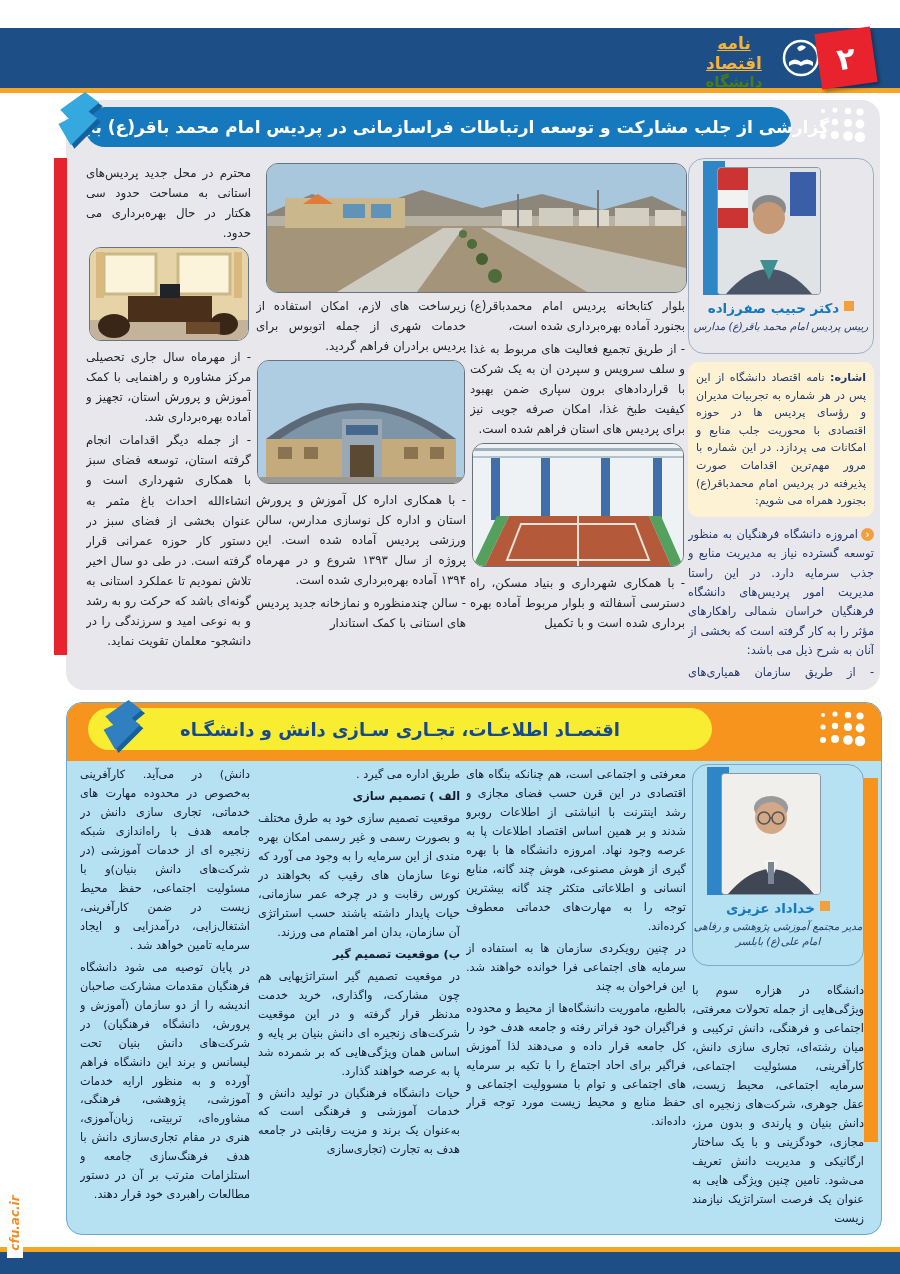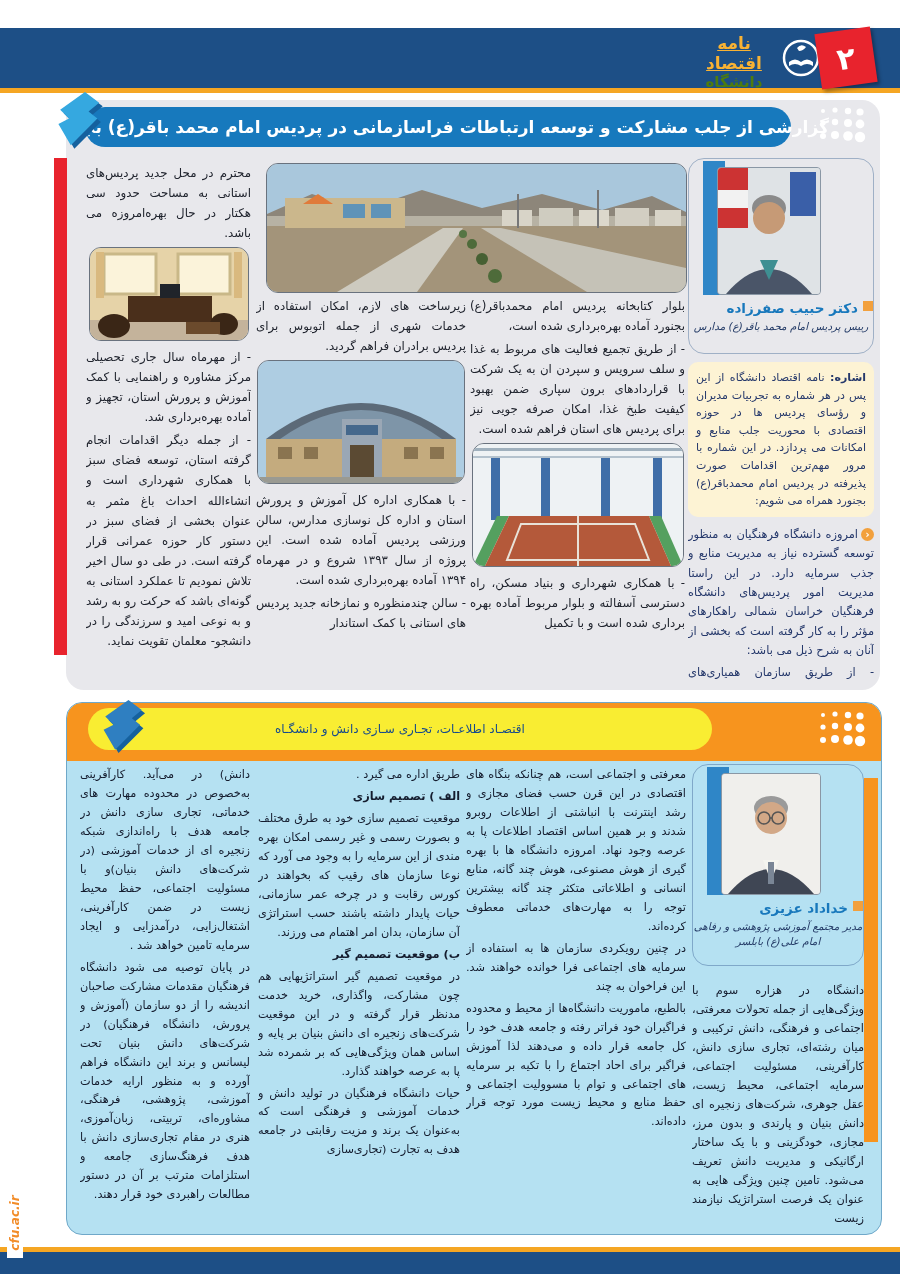--- a/index.html
+++ b/index.html
@@ -24,21 +24,21 @@
   .red-bar{left:54px;top:158px;width:13px;height:497px;background:#e8232d;}
   .pill1{left:85px;top:107px;width:706px;height:40px;background:#1779bd;border-radius:22px;
      display:flex;align-items:center;justify-content:center;}
   .pill1 span{color:#ffffff;font-weight:bold;font-size:17px;white-space:nowrap;direction:rtl;}
   .panel2{left:66px;top:702px;width:816px;height:533px;background:#b5e1f2;border:1px solid #6fa8c9;
      border-radius:16px;overflow:hidden;box-sizing:border-box;}
   .orange-strip{position:absolute;left:0;top:0;width:100%;height:58px;background:#f7941e;
      border-radius:15px 15px 0 0;}
   .pill2{left:88px;top:708px;width:624px;height:42px;background:#f9ed32;border-radius:22px;
      display:flex;align-items:center;justify-content:center;}
-  .pill2 span{color:#164a8c;font-weight:normal;font-size:12px;white-space:nowrap;direction:rtl;}
+  .pill2 span{color:#164a8c;font-weight:bold;font-size:18px;white-space:nowrap;direction:rtl;}
   .orange-bar{left:864px;top:778px;width:14px;height:364px;background:#f7941e;}
   .arrow-ico{width:62px;height:66px;}
   .arrow1{left:46px;top:90px;}
   .arrow2{left:92px;top:698px;}
   .dots{width:50px;height:46px;}
   .dots1{left:816px;top:104px;}
   .dots2{left:816px;top:708px;}
 
   
   .col{position:absolute;direction:rtl;text-align:justify;color:#20242e;
@@ -60,21 +60,21 @@
   .ph svg{display:block;}
   .photo-wide{left:266px;top:163px;width:419px;height:128px;}
   .flow-ph{margin:4px auto 6px auto;}
 
   
   .pcard{position:relative;border:1px solid #9fb0c6;border-radius:16px;background:transparent;}
   .pcard1{height:194px;margin-bottom:8px;}
   .pcard2{height:200px;margin-bottom:16px;}
   .pframe{position:absolute;left:14px;top:2px;width:22px;height:134px;background:#2f86c7;}
   .pphoto{position:absolute;left:28px;top:8px;border:1px solid #8a97a5;}
-  .name-row{position:absolute;left:0;right:0;display:flex;direction:rtl;gap:5px;}
+  .name-row{position:absolute;left:0;right:0;display:flex;direction:rtl;justify-content:center;gap:5px;}
   .name-row .sq{width:10px;height:10px;background:#f2a03d;margin-top:4px;}
   .pname{color:#1878bc;font-weight:bold;font-size:13.5px;}
   .pcap{position:absolute;left:0;right:0;text-align:center;font-style:italic;
         font-size:10.4px;color:#233a66;line-height:1.4;}
   .pcard1 .name-row{top:138px;} .pcard1 .pcap{top:160px;}
   .pcard2 .name-row{top:132px;} .pcard2 .pcap{top:154px;text-align:center;}
 
   .eshare{background:#fdf3d4;border-radius:10px;padding:7px 8px;font-size:11px;
           color:#25386b;line-height:1.6;margin-bottom:8px;}
   .eshare b{font-weight:bold;}
@@ -165,21 +165,21 @@
     <circle cx="205" cy="80" r="5" fill="#4e6b3a"></circle>
       <circle cx="215" cy="95" r="6" fill="#466033"></circle>
     <circle cx="228" cy="112" r="7" fill="#4e6b3a"></circle>
       <circle cx="196" cy="70" r="4" fill="#567544"></circle>
     <rect x="250" y="30" width="2" height="34" fill="#777"></rect>
       <rect x="330" y="26" width="2" height="38" fill="#777"></rect>
   </svg>
 </div>
 
 <div class="col s1-colL">
-  <p>محترم در محل جدید پردیس‌های استانی به مساحت حدود سی هکتار در حال بهره‌امروزه می باشد.</p>
+  <p>محترم در محل جدید پردیس‌های استانی به مساحت حدود سی هکتار در حال بهره‌برداری می حدود.</p>
   <span class="ph flow-ph" style="width:158px;height:92px;">
     <svg width="158" height="92" viewBox="0 0 158 92" preserveAspectRatio="none">
       <rect width="158" height="92" fill="#e6d3a8"></rect>
       <rect x="14" y="6" width="52" height="40" fill="#fbf3da" stroke="#c9b888" stroke-width="3"></rect>
       <rect x="88" y="6" width="52" height="40" fill="#fbf3da" stroke="#c9b888" stroke-width="3"></rect>
       <rect x="6" y="4" width="8" height="46" fill="#d9b97f"></rect>
         <rect x="144" y="4" width="8" height="46" fill="#d9b97f"></rect>
       <rect y="72" width="158" height="20" fill="#c4b39b"></rect>
       <rect x="38" y="48" width="84" height="26" fill="#4a2f1b"></rect>
       <rect x="70" y="36" width="20" height="14" fill="#20242a"></rect>

